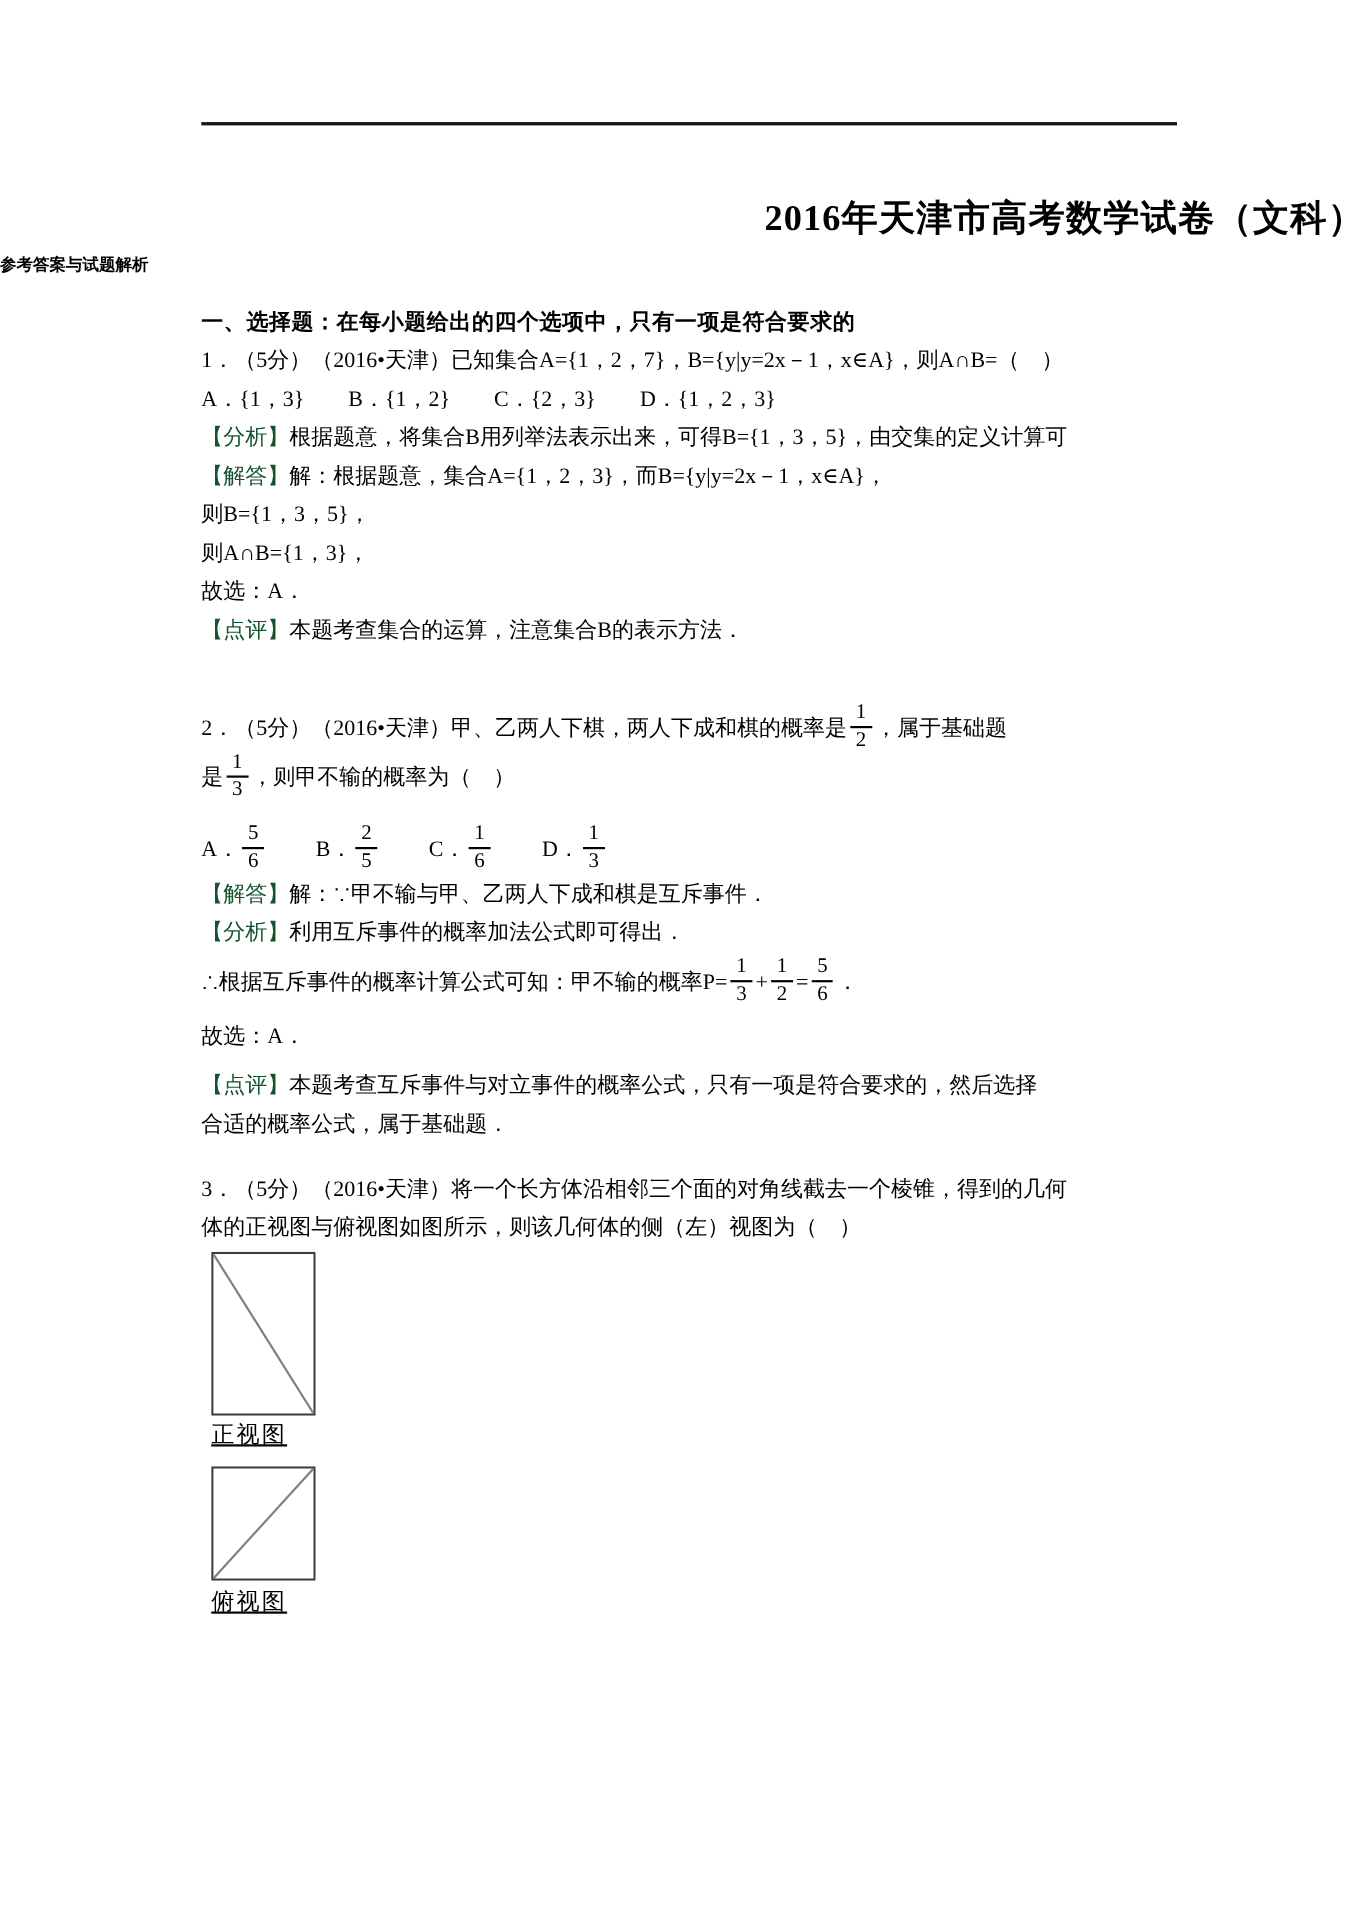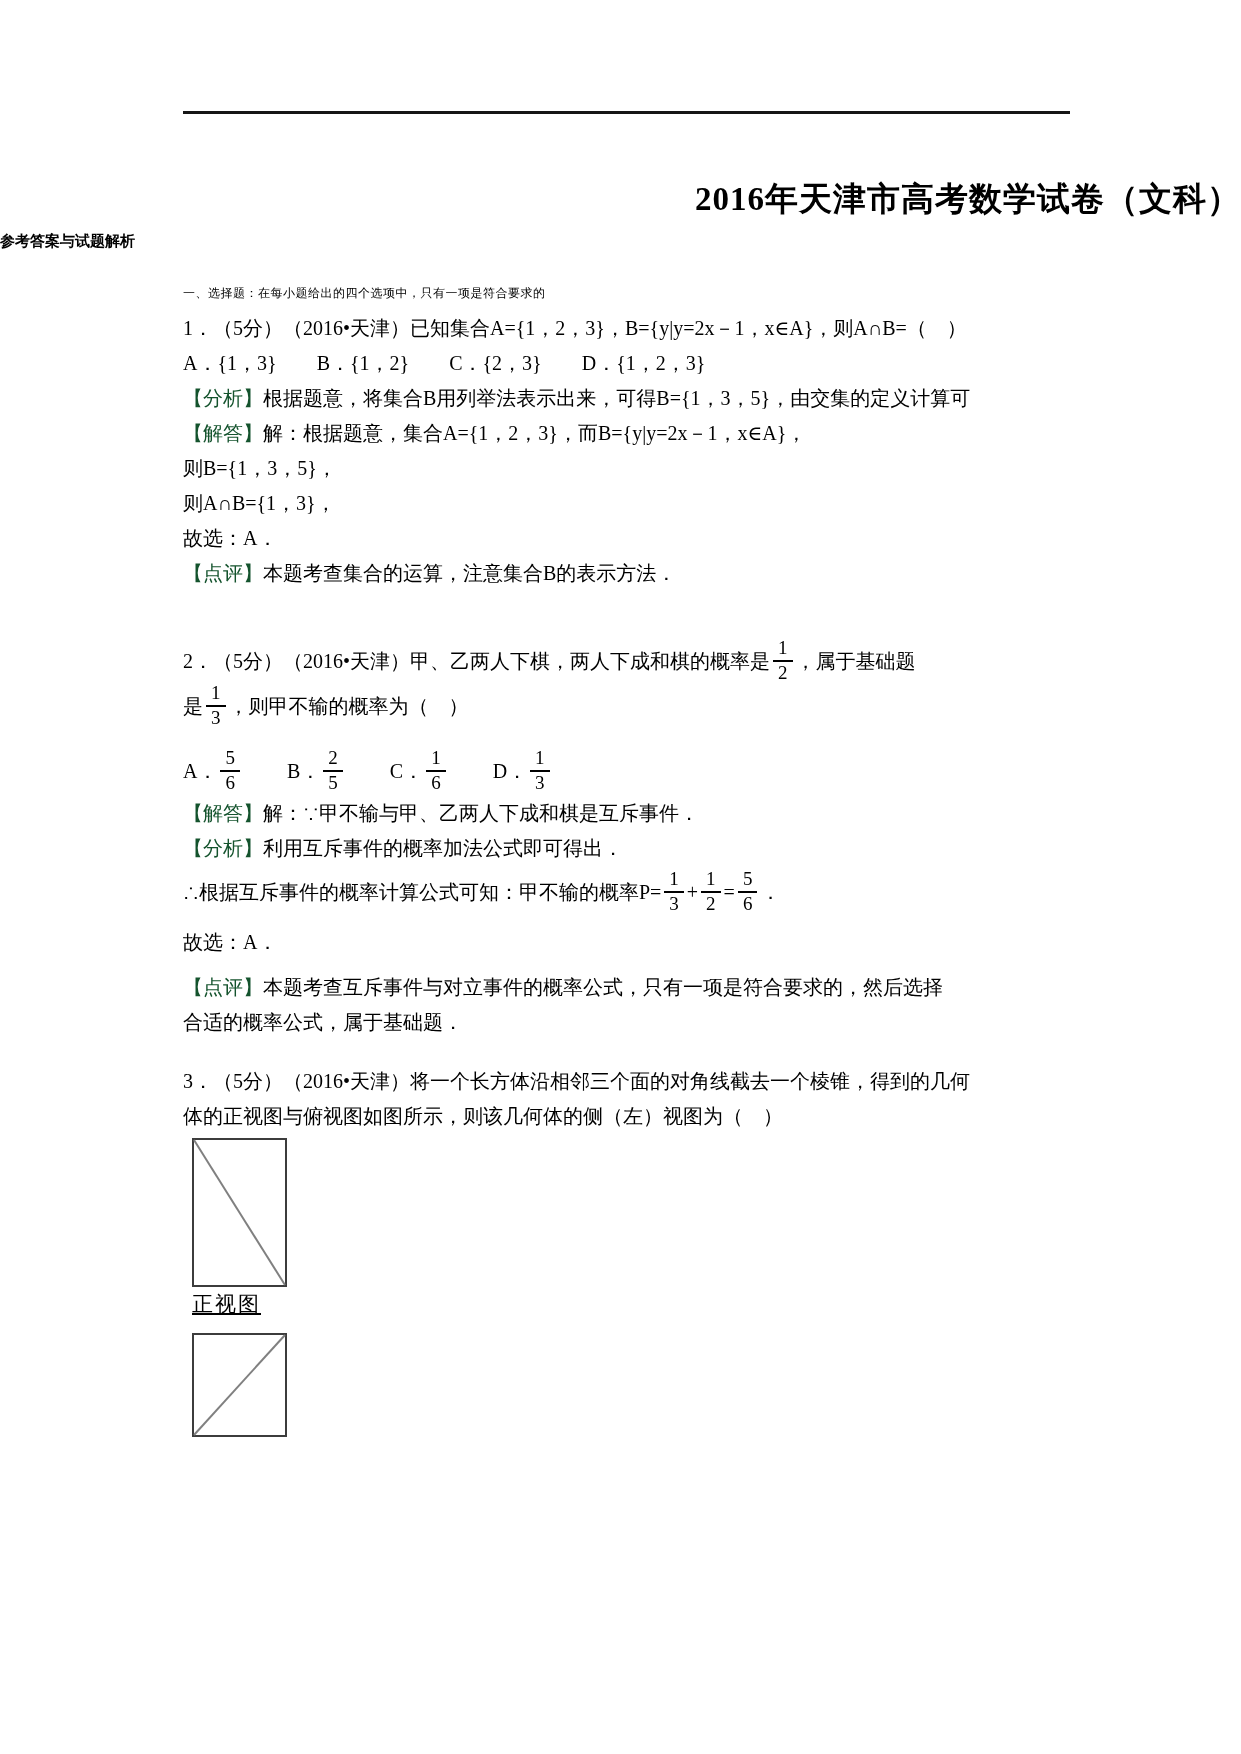--- a/index.html
+++ b/index.html
@@ -22,21 +22,21 @@
   }
   .doc-subtitle{
     position:absolute;top:231px;left:0;width:100%;
     text-align:left;font-size:15px;font-weight:bold;line-height:20px;
   }
   .content{
     position:absolute;top:276px;left:183px;width:890px;
     font-size:20px;line-height:35px;
   }
   .content p{margin:0;padding:0;}
-  .sec-heading{font-weight:normal;font-size:12px;letter-spacing:0.5px;}
+  .sec-heading{font-weight:bold;font-size:20px;letter-spacing:0.5px;}
   .marker{color:#14532d;}
   .frac{
     display:inline-block;vertical-align:middle;text-align:center;
     line-height:1.08;margin:0 3px;transform:translateY(-3px);
   }
   .frac .fnum{display:block;padding:0 5px 1px;border-bottom:2px solid #000;font-size:19px;}
   .frac .fden{display:block;padding:1px 5px 0;font-size:19px;}
   .opt{margin-right:44px;}
   .opt:last-child{margin-right:0;}
   .mt-q2stem{margin-top:50px !important;}
@@ -62,21 +62,21 @@
 
   <div class="top-rule"></div>
 
   <div class="doc-title">2016年天津市高考数学试卷（文科）</div>
   <div class="doc-subtitle">参考答案与试题解析</div>
 
   <div class="content">
 
     <p class="sec-heading">一、选择题：在每小题给出的四个选项中，只有一项是符合要求的</p>
 
-    <p>1．（5分）（2016•天津）已知集合A={1，2，3}，B={y|y=2x－1，x∈A}，则A∩B=（　）</p>
+    <p>1．（5分）（2016•天津）已知集合A={1，2，7}，B={y|y=2x－1，x∈A}，则A∩B=（　）</p>
     <p>A．{1，3}　　B．{1，2}　　C．{2，3}　　D．{1，2，3}</p>
 
     <p>
       <span class="marker">【分析】</span><span>根据题意，将集合B用列举法表示出来，可得B={1，3，5}，由交集的定义计算可</span>
     </p>
 
     <p>
       <span class="marker">【解答】</span><span>解：根据题意，集合A={1，2，3}，而B={y|y=2x－1，x∈A}，</span>
     </p>
     <p>则B={1，3，5}，</p>
@@ -124,16 +124,17 @@
       <svg class="fig-front" width="95" height="149" viewBox="0 0 95 149">
         <rect x="1" y="1" width="93" height="147" fill="none" stroke="#3c3c3c" stroke-width="2"></rect>
         <line x1="2" y1="2" x2="93" y2="147" stroke="#808080" stroke-width="2"></line>
       </svg>
       <span class="fig-label">正视图</span>
 
       <svg class="fig-top" width="95" height="104" viewBox="0 0 95 104">
         <rect x="1" y="1" width="93" height="102" fill="none" stroke="#3c3c3c" stroke-width="2"></rect>
         <line x1="2" y1="102" x2="93" y2="2" stroke="#808080" stroke-width="2"></line>
       </svg>
+      <span class="fig-label second">俯视图</span>
     </div>
 
   </div>
 </div>
 
 </body></html>

